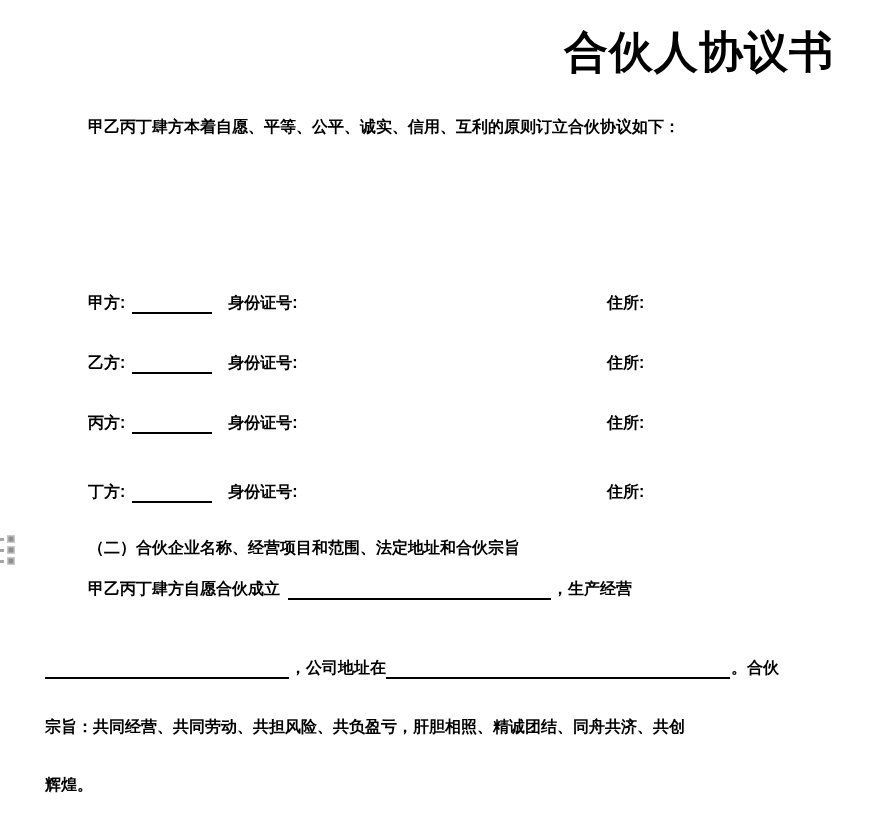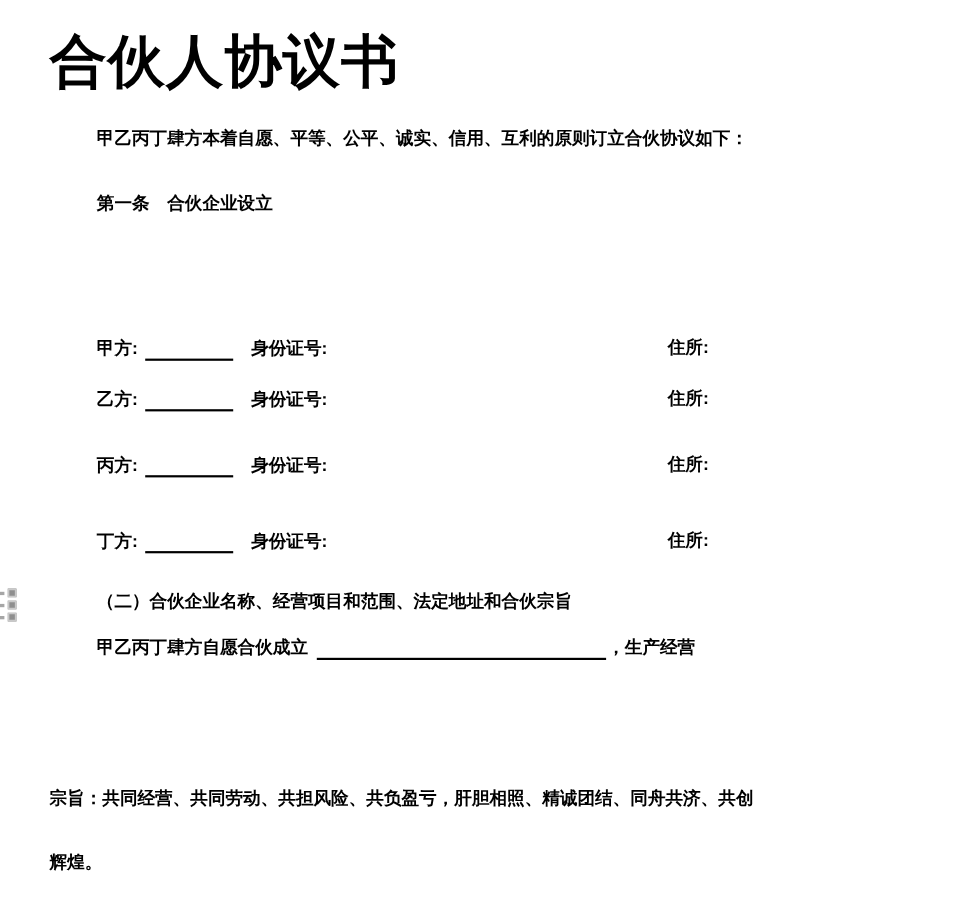--- a/index.html
+++ b/index.html
@@ -15,22 +15,22 @@
     left: 45px;
     top: 0;
     width: 789px;
     height: 824px;
   }
   .doc-title {
     position: absolute;
     top: 26px;
     left: 0;
     width: 100%;
-    text-align: left;
-    font-size: 52px;
+    text-align: right;
+    font-size: 44px;
     line-height: 1.2;
     letter-spacing: 1px;
   }
   .line {
     position: absolute;
     left: 0;
     font-size: 16px;
     line-height: 26px;
     white-space: nowrap;
   }
@@ -60,24 +60,23 @@
 </style>
 </head>
 <body>
 
 <div class="doc">
 
   <div class="doc-title">合伙人协议书</div>
 
   <div class="line indent" style="top:114px">甲乙丙丁肆方本着自愿、平等、公平、诚实、信用、互利的原则订立合伙协议如下：</div>
 
-  <div class="line indent" style="top:173px">第一条　合伙企业设立</div>
 
 
-  <div class="line indent party-row" style="top:304px">
+  <div class="line indent party-row" style="top:290px">
     <span>甲方:</span><span class="blank blank-name"></span><span>身份证号:</span>
     <span class="residence-label">住所:</span>
   </div>
 
   <div class="line indent party-row" style="top:350px">
     <span>乙方:</span><span class="blank blank-name"></span><span>身份证号:</span>
     <span class="residence-label">住所:</span>
   </div>
 
   <div class="line indent party-row" style="top:410px">
@@ -89,20 +88,23 @@
     <span>丁方:</span><span class="blank blank-name"></span><span>身份证号:</span>
     <span class="residence-label">住所:</span>
   </div>
 
   <div class="line indent" style="top:535px">（二）合伙企业名称、经营项目和范围、法定地址和合伙宗旨</div>
 
   <div class="line indent" style="top:576px">
     <span>甲乙丙丁肆方自愿合伙成立</span><span class="blank blank-company"></span><span>，生产经营</span>
   </div>
 
+  <div class="line" style="top:655px">
+    <span class="blank blank-scope"></span><span>，公司地址在</span><span class="blank blank-address"></span><span>。合伙</span>
+  </div>
 
   <div class="line" style="top:714px">宗旨：共同经营、共同劳动、共担风险、共负盈亏，肝胆相照、精诚团结、同舟共济、共创</div>
 
   <div class="line" style="top:772px">辉煌。</div>
 
   <div class="margin-handle">
     <div class="mh-row">
         <span class="mh-dash"></span>
         <span class="mh-square"></span>
       </div>

